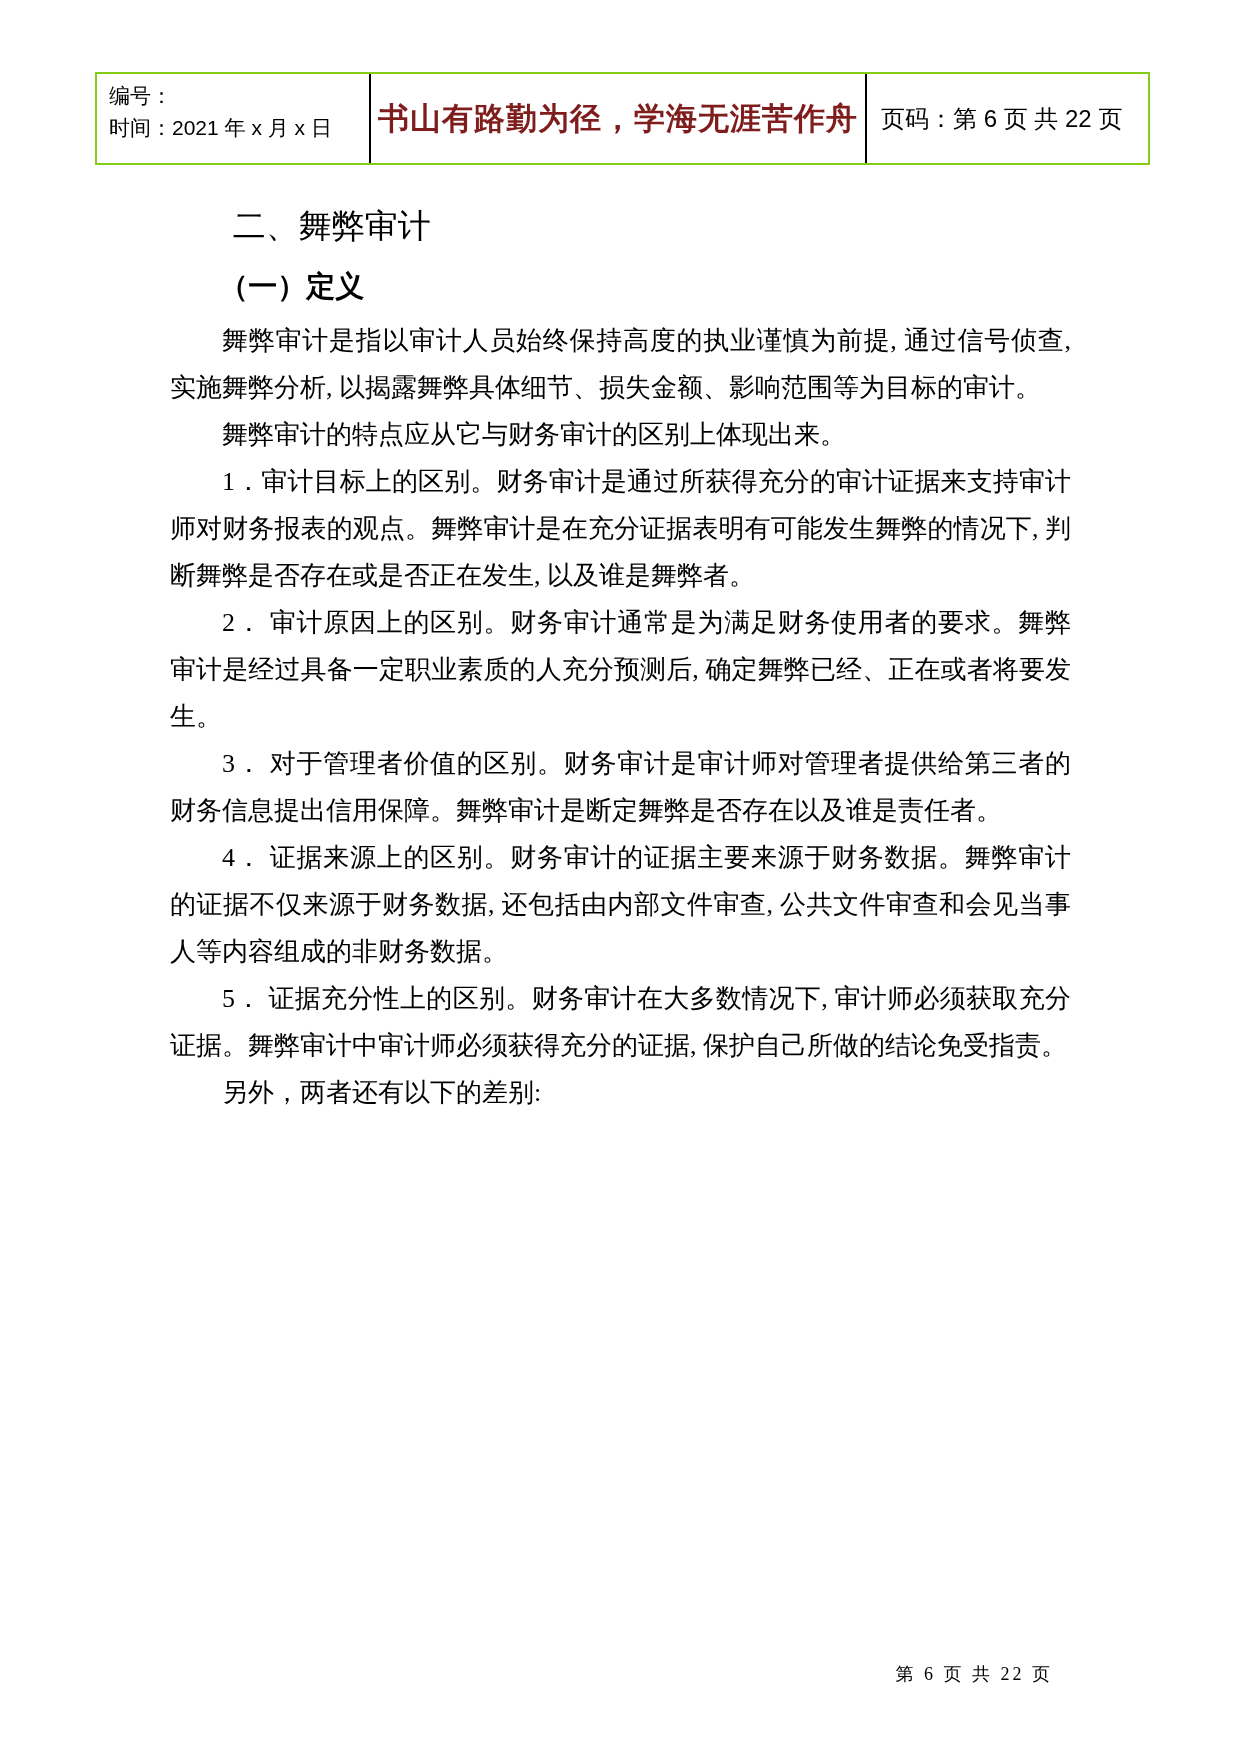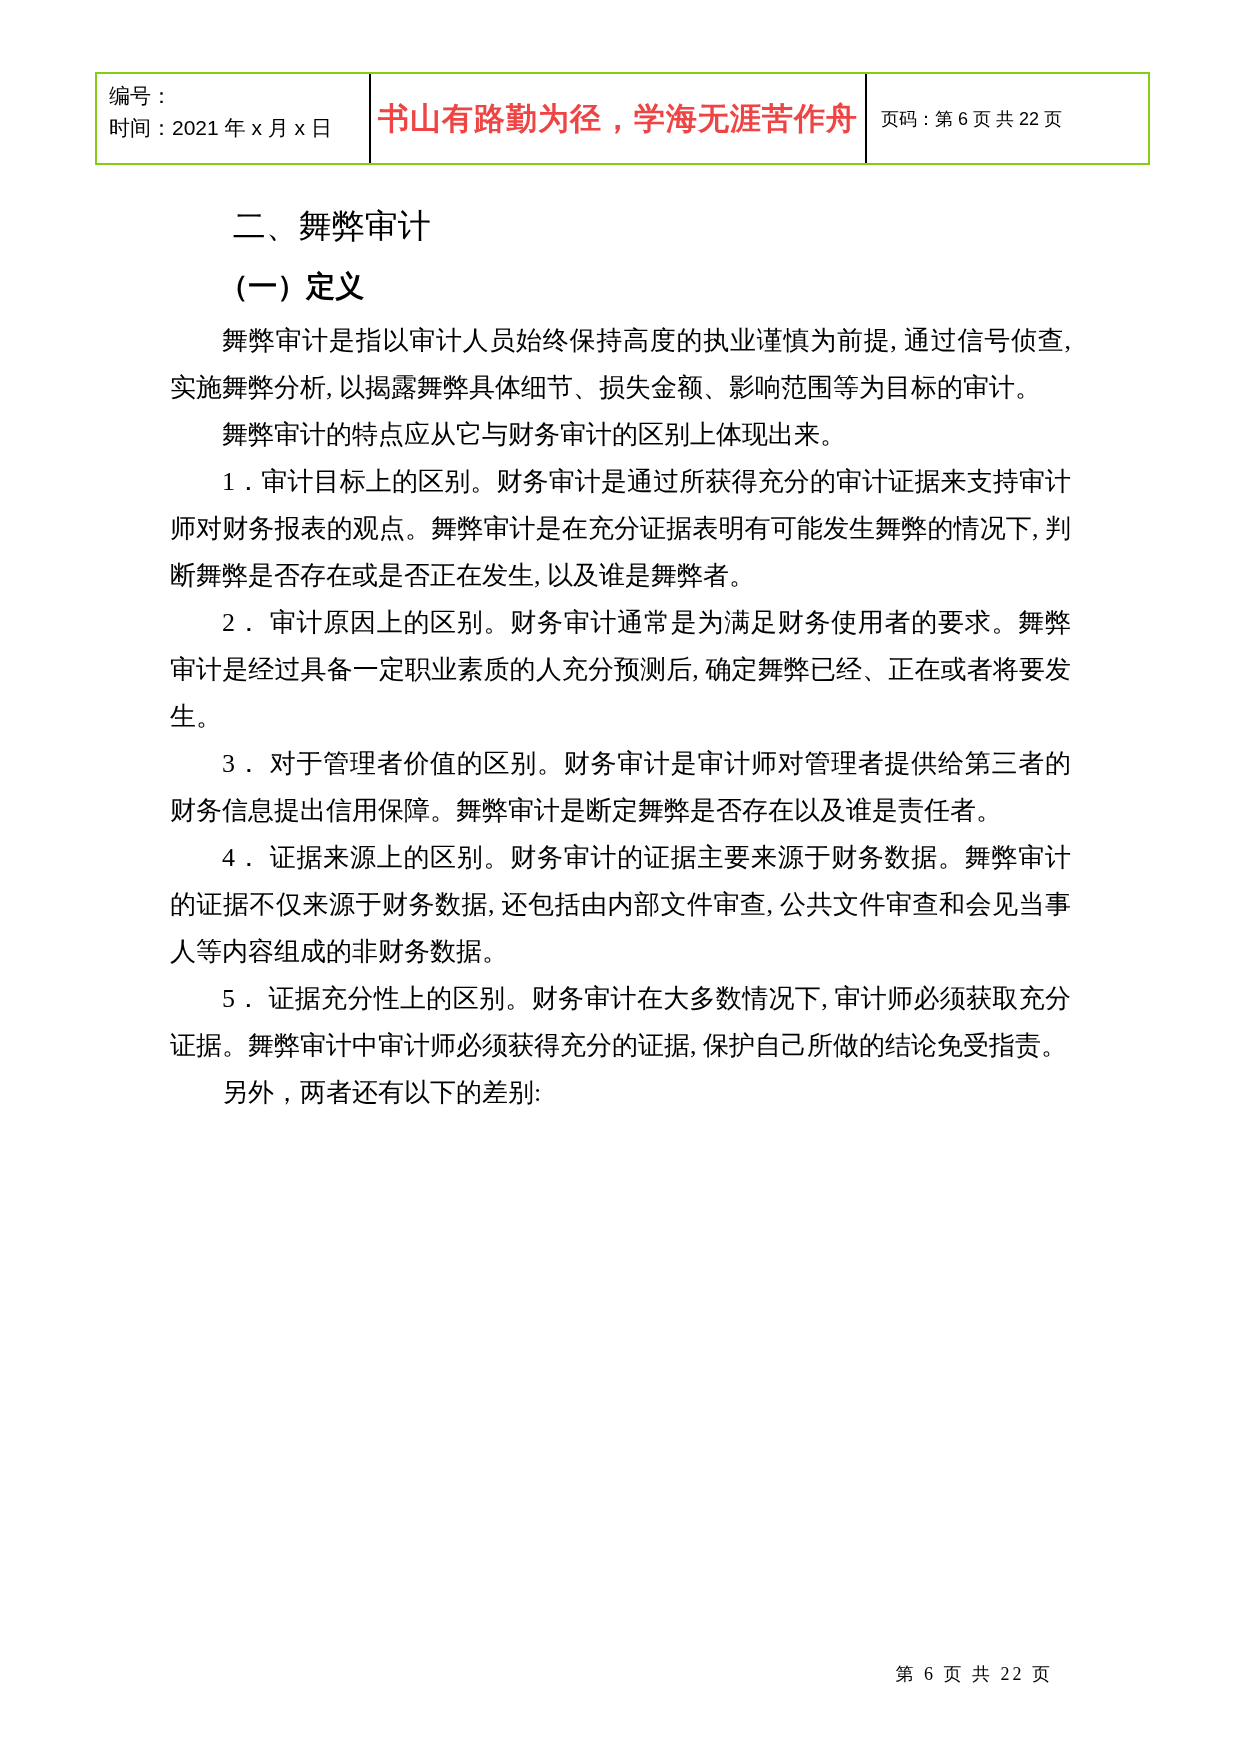--- a/index.html
+++ b/index.html
@@ -31,31 +31,31 @@
     font-size: 21px;
     line-height: 32px;
     font-family: "Liberation Sans", "DejaVu Sans", sans-serif;
   }
   .hcell.mid {
     flex: 1;
     border-right: 2px solid #000;
     display: flex; align-items: center; justify-content: center;
   }
   .motto {
-    color: #ef4444;
+    color: #7f1d1d;
     font-weight: bold;
     font-size: 31px;
     letter-spacing: 1px;
     font-family: "Liberation Serif", "DejaVu Serif", serif;
   }
   .hcell.right {
     width: 281px;
     display: flex; align-items: center;
     padding-left: 14px;
-    font-size: 18px;
+    font-size: 24px;
     font-family: "Liberation Sans", "DejaVu Sans", sans-serif;
   }
 
   
   .content {
     position: absolute;
     left: 170px; top: 178px;
     width: 901px;
   }
   .bt {

